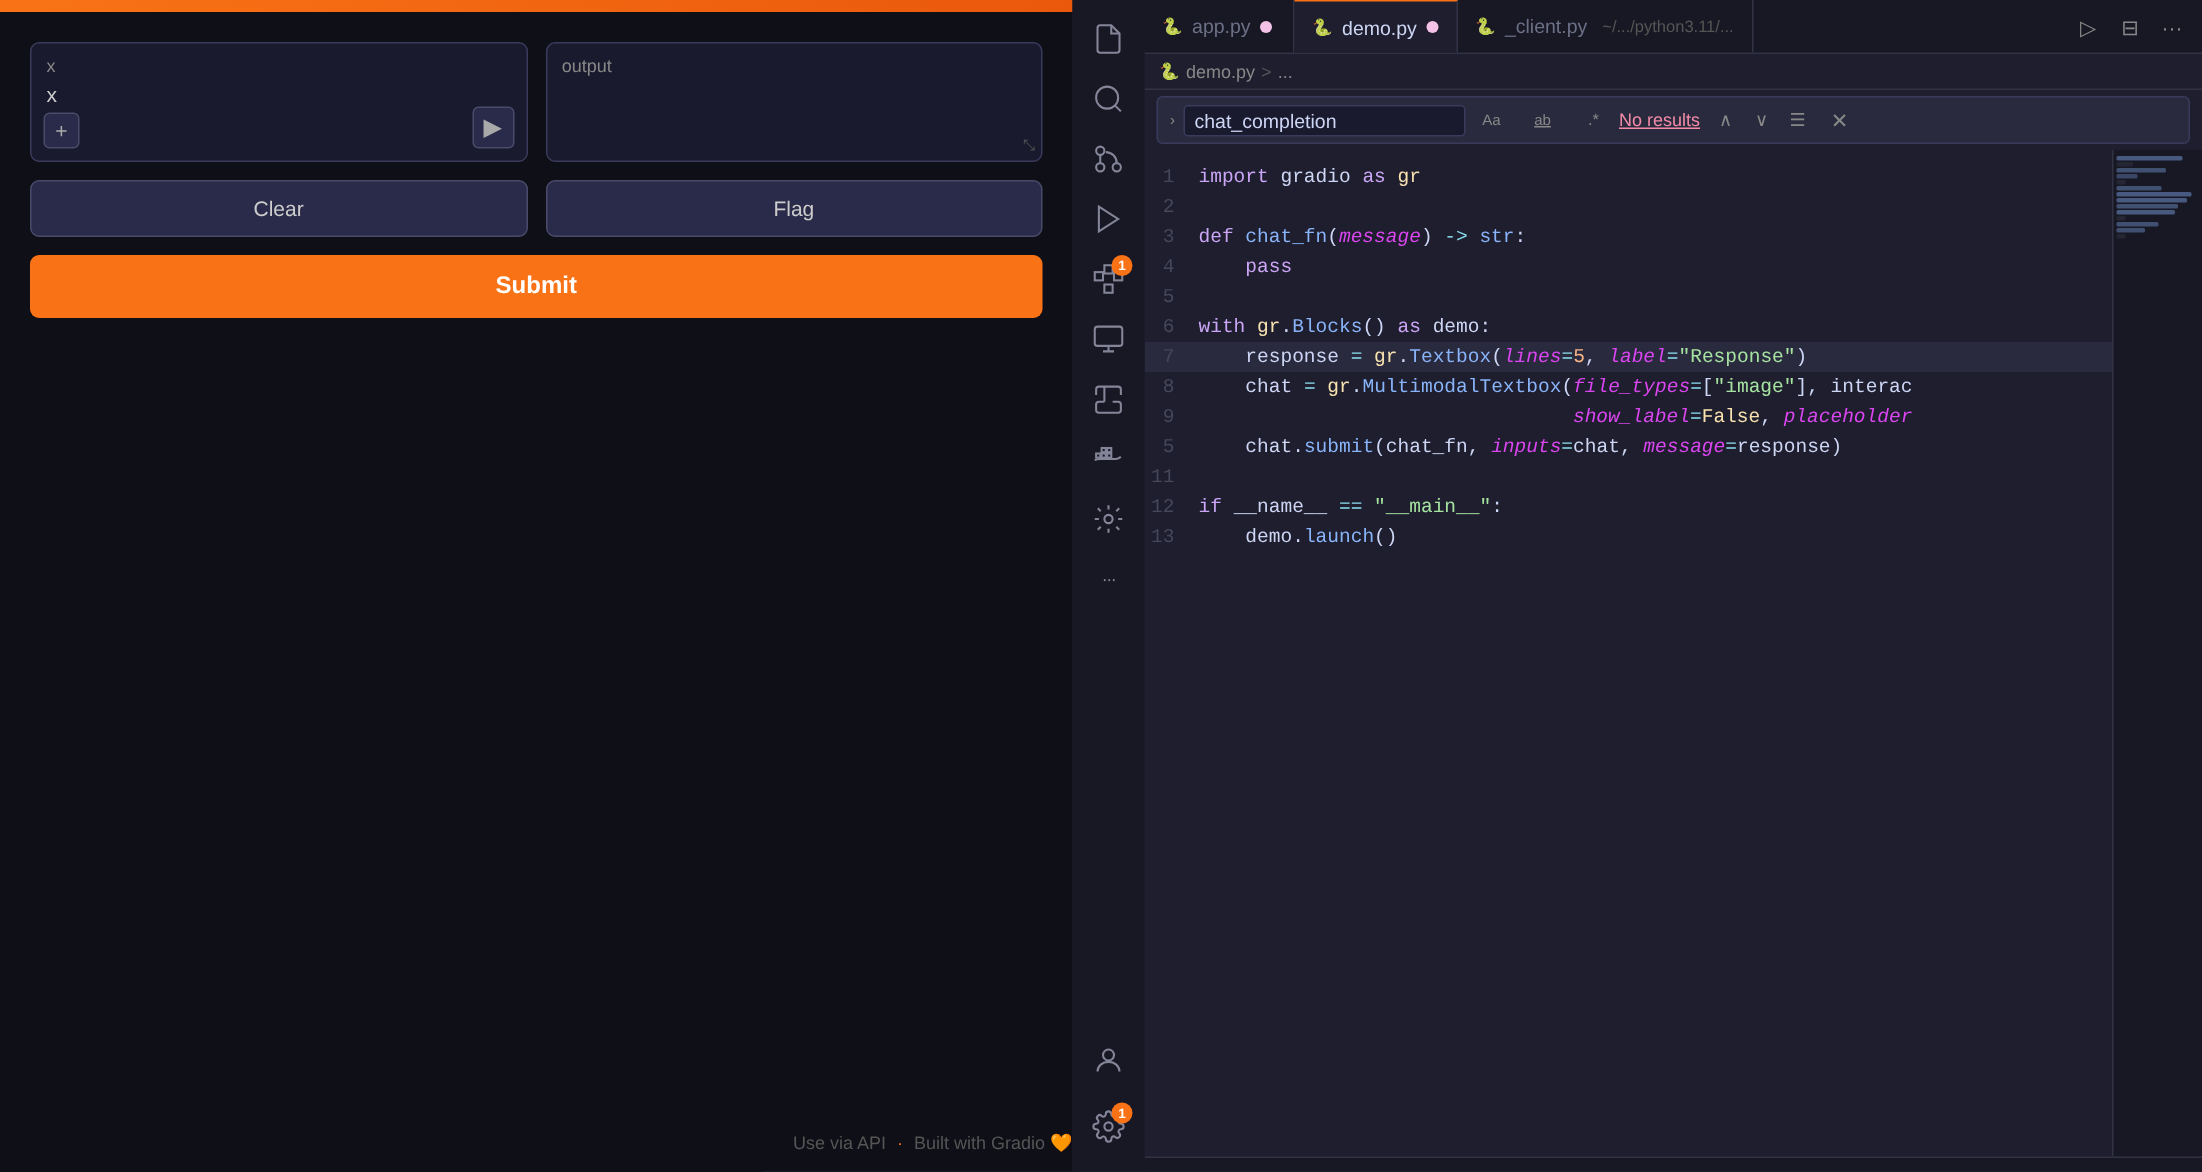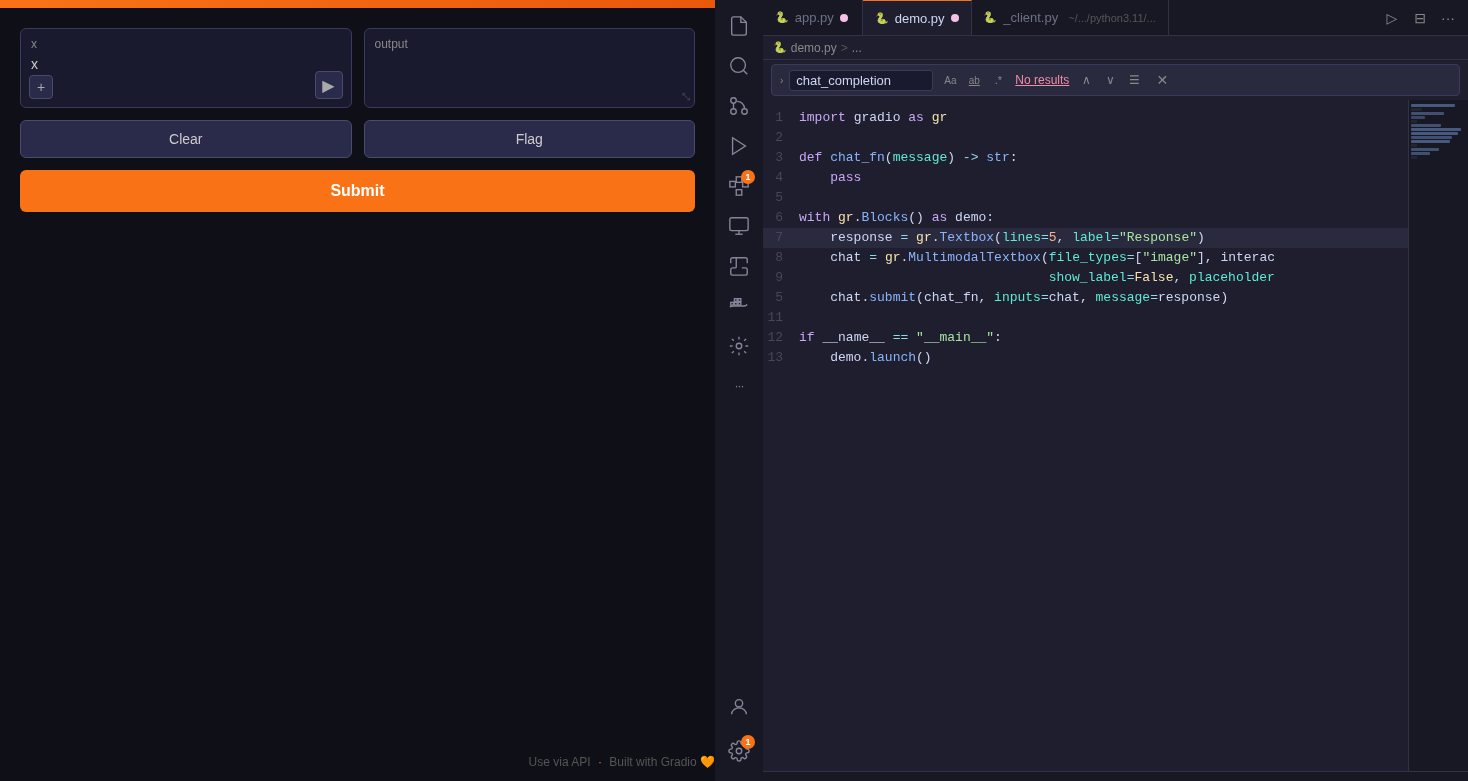--- a/index.html
+++ b/index.html
@@ -339,26 +339,26 @@
     }
 
     .find-input {
       background: #1a1a2e;
       border: 1px solid #3a3a5c;
       border-radius: 3px;
       color: #cdd6f4;
       font-size: 13px;
       padding: 2px 6px;
       outline: none;
-      width: 144px;
+      width: 188px;
     }
 
     .find-options {
       display: flex;
-      gap: 2px;
+      gap: 12px;
       align-items: center;
     }
 
     .find-opt-btn {
       width: 22px;
       height: 22px;
       display: flex;
       align-items: center;
       justify-content: center;
       color: #888;
@@ -444,21 +444,21 @@
       white-space: pre;
       color: #cdd6f4;
     }
 
     
     .kw { color: #cba6f7; }
     .fn { color: #89b4fa; }
     .str { color: #a6e3a1; }
     .num { color: #fab387; }
     .cls { color: #f9e2af; }
-    .param { color: #5eead4; }
+    .param { color: #d946ef; font-style: italic; }
     .var { color: #cdd6f4; }
     .op { color: #89dceb; }
     .builtin { color: #89b4fa; }
 
     
     .minimap {
       width: 60px;
       background: #181825;
       border-left: 1px solid #313244;
       display: flex;

